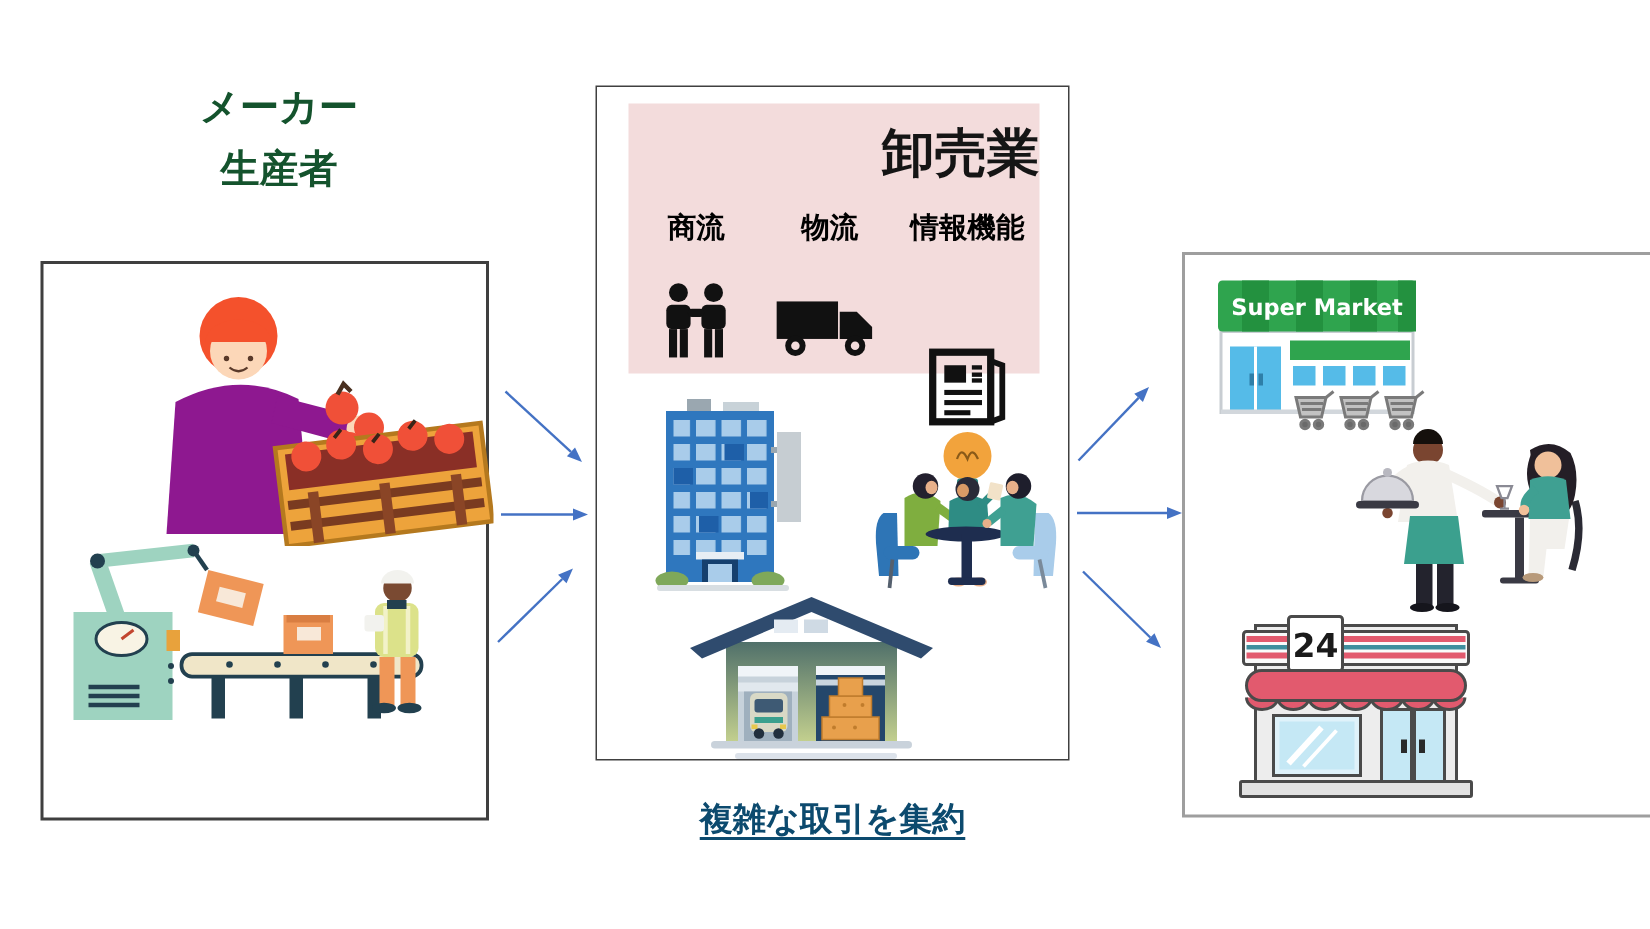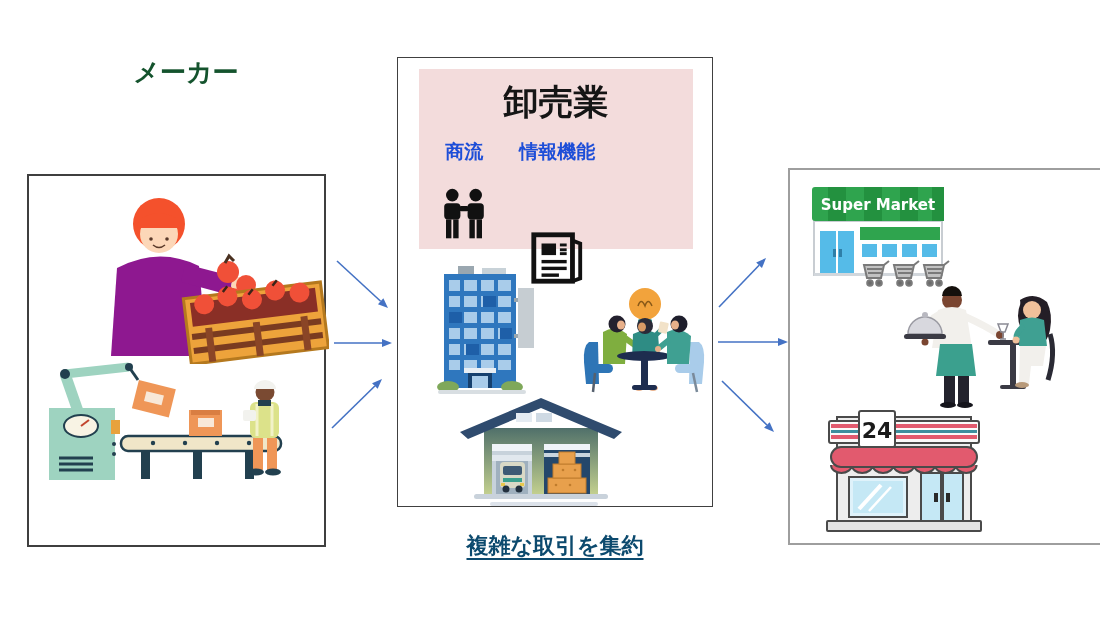--- a/index.html
+++ b/index.html
@@ -21,40 +21,41 @@
   #right-header{left:828px;top:52px;width:210px;}
   .box{position:absolute;background:#ffffff;}
   #left-box{left:27px;top:174px;width:299px;height:373px;border:2px solid var(--border-dark,#3F3F3F);}
   #center-box{left:397px;top:57px;width:316px;height:450px;border:1.5px solid #404040;}
   #right-box{left:788px;top:168px;width:336px;height:377px;border:2px solid var(--border-gray,#9E9E9E);}
   .illu{position:absolute;}
   #wholesale-panel{
     position:absolute;left:21px;top:11px;width:274px;height:180px;
     background:var(--pink,#F3DCDC);
   }
-  #wholesale-title{margin-top:10px;text-align:center;font-size:35px;font-weight:700;color:#151515;}
+  #wholesale-title{margin-top:10px;text-align:right;font-size:35px;font-weight:700;color:#151515;}
   #func-row{position:absolute;left:0;right:0;top:70px;display:flex;}
   .func-col{display:flex;flex-direction:column;align-items:center;}
   .func-col.c1{flex:0 0 33%;}
   .func-col.c2{flex:0 0 32%;}
   .func-col.c3{flex:0 0 35%;gap:44px;}
-  .func-label{font-size:19px;font-weight:700;color:#1d4ed8;}
+  .func-label{font-size:19px;font-weight:700;color:#000000;}
   .func-icon-wrap{height:70px;display:flex;align-items:flex-end;justify-content:center;margin-top:8px;}
   #caption{
     position:absolute;left:397px;top:531px;width:316px;text-align:center;
     font-size:22px;font-weight:600;color:#0c4a6e;
     text-decoration:underline;text-underline-offset:5px;text-decoration-thickness:1.5px;
   }
   #arrows-layer{position:absolute;left:0;top:0;width:1100px;height:619px;pointer-events:none;}
 </style>
 </head>
 <body>
 
 <div class="col-header" id="left-header">
   <div>メーカー</div>
+  <div>生産者</div>
 </div>
 
 <div class="col-header" id="right-header">
 </div>
 
 <div class="box" id="left-box">
   <svg class="illu" style="left:58px;top:8px;" width="242" height="180" viewBox="0 0 242 180">
     <g>
       <circle cx="72" cy="40" r="26" fill="#F4512C"></circle>
       <circle cx="72" cy="50" r="19" fill="#FCD7B8"></circle>
@@ -155,20 +156,33 @@
               <circle cx="17" cy="8" r="7"></circle>
                 <circle cx="43" cy="8" r="7"></circle>
               <rect x="8" y="17" width="18" height="18" rx="4"></rect>
               <rect x="10" y="35" width="6" height="21"></rect>
                 <rect x="18" y="35" width="6" height="21"></rect>
               <rect x="34" y="17" width="18" height="18" rx="4"></rect>
               <rect x="36" y="35" width="6" height="21"></rect>
                 <rect x="44" y="35" width="6" height="21"></rect>
               <rect x="24" y="20" width="12" height="6" rx="3"></rect>
             </g>
+          </svg>
+        </div>
+      </div>
+      <div class="func-col c2">
+        <div class="func-label">物流</div>
+        <div class="func-icon-wrap">
+          <svg width="76" height="50" viewBox="0 0 64 44">
+            <rect x="1" y="7" width="36" height="22" fill="#111111"></rect>
+            <path d="M38,13 h10 l9,9 v7 h-19 z" fill="#111111"></path>
+            <circle cx="12" cy="33" r="6" fill="#111111"></circle>
+              <circle cx="12" cy="33" r="2.5" fill="#F3DCDC"></circle>
+            <circle cx="47" cy="33" r="6" fill="#111111"></circle>
+              <circle cx="47" cy="33" r="2.5" fill="#F3DCDC"></circle>
           </svg>
         </div>
       </div>
       <div class="func-col c3">
         <div class="func-label">情報機能</div>
         <div class="func-icon-wrap">
           <svg width="58" height="58" viewBox="0 0 60 60">
             <rect x="6" y="6" width="40" height="48" fill="none" stroke="#111111" stroke-width="5"></rect>
             <path d="M46,12 l8,3 v36 l-8,3" fill="none" stroke="#111111" stroke-width="4"></path>
             <rect x="14" y="15" width="15" height="12" fill="#111111"></rect>

